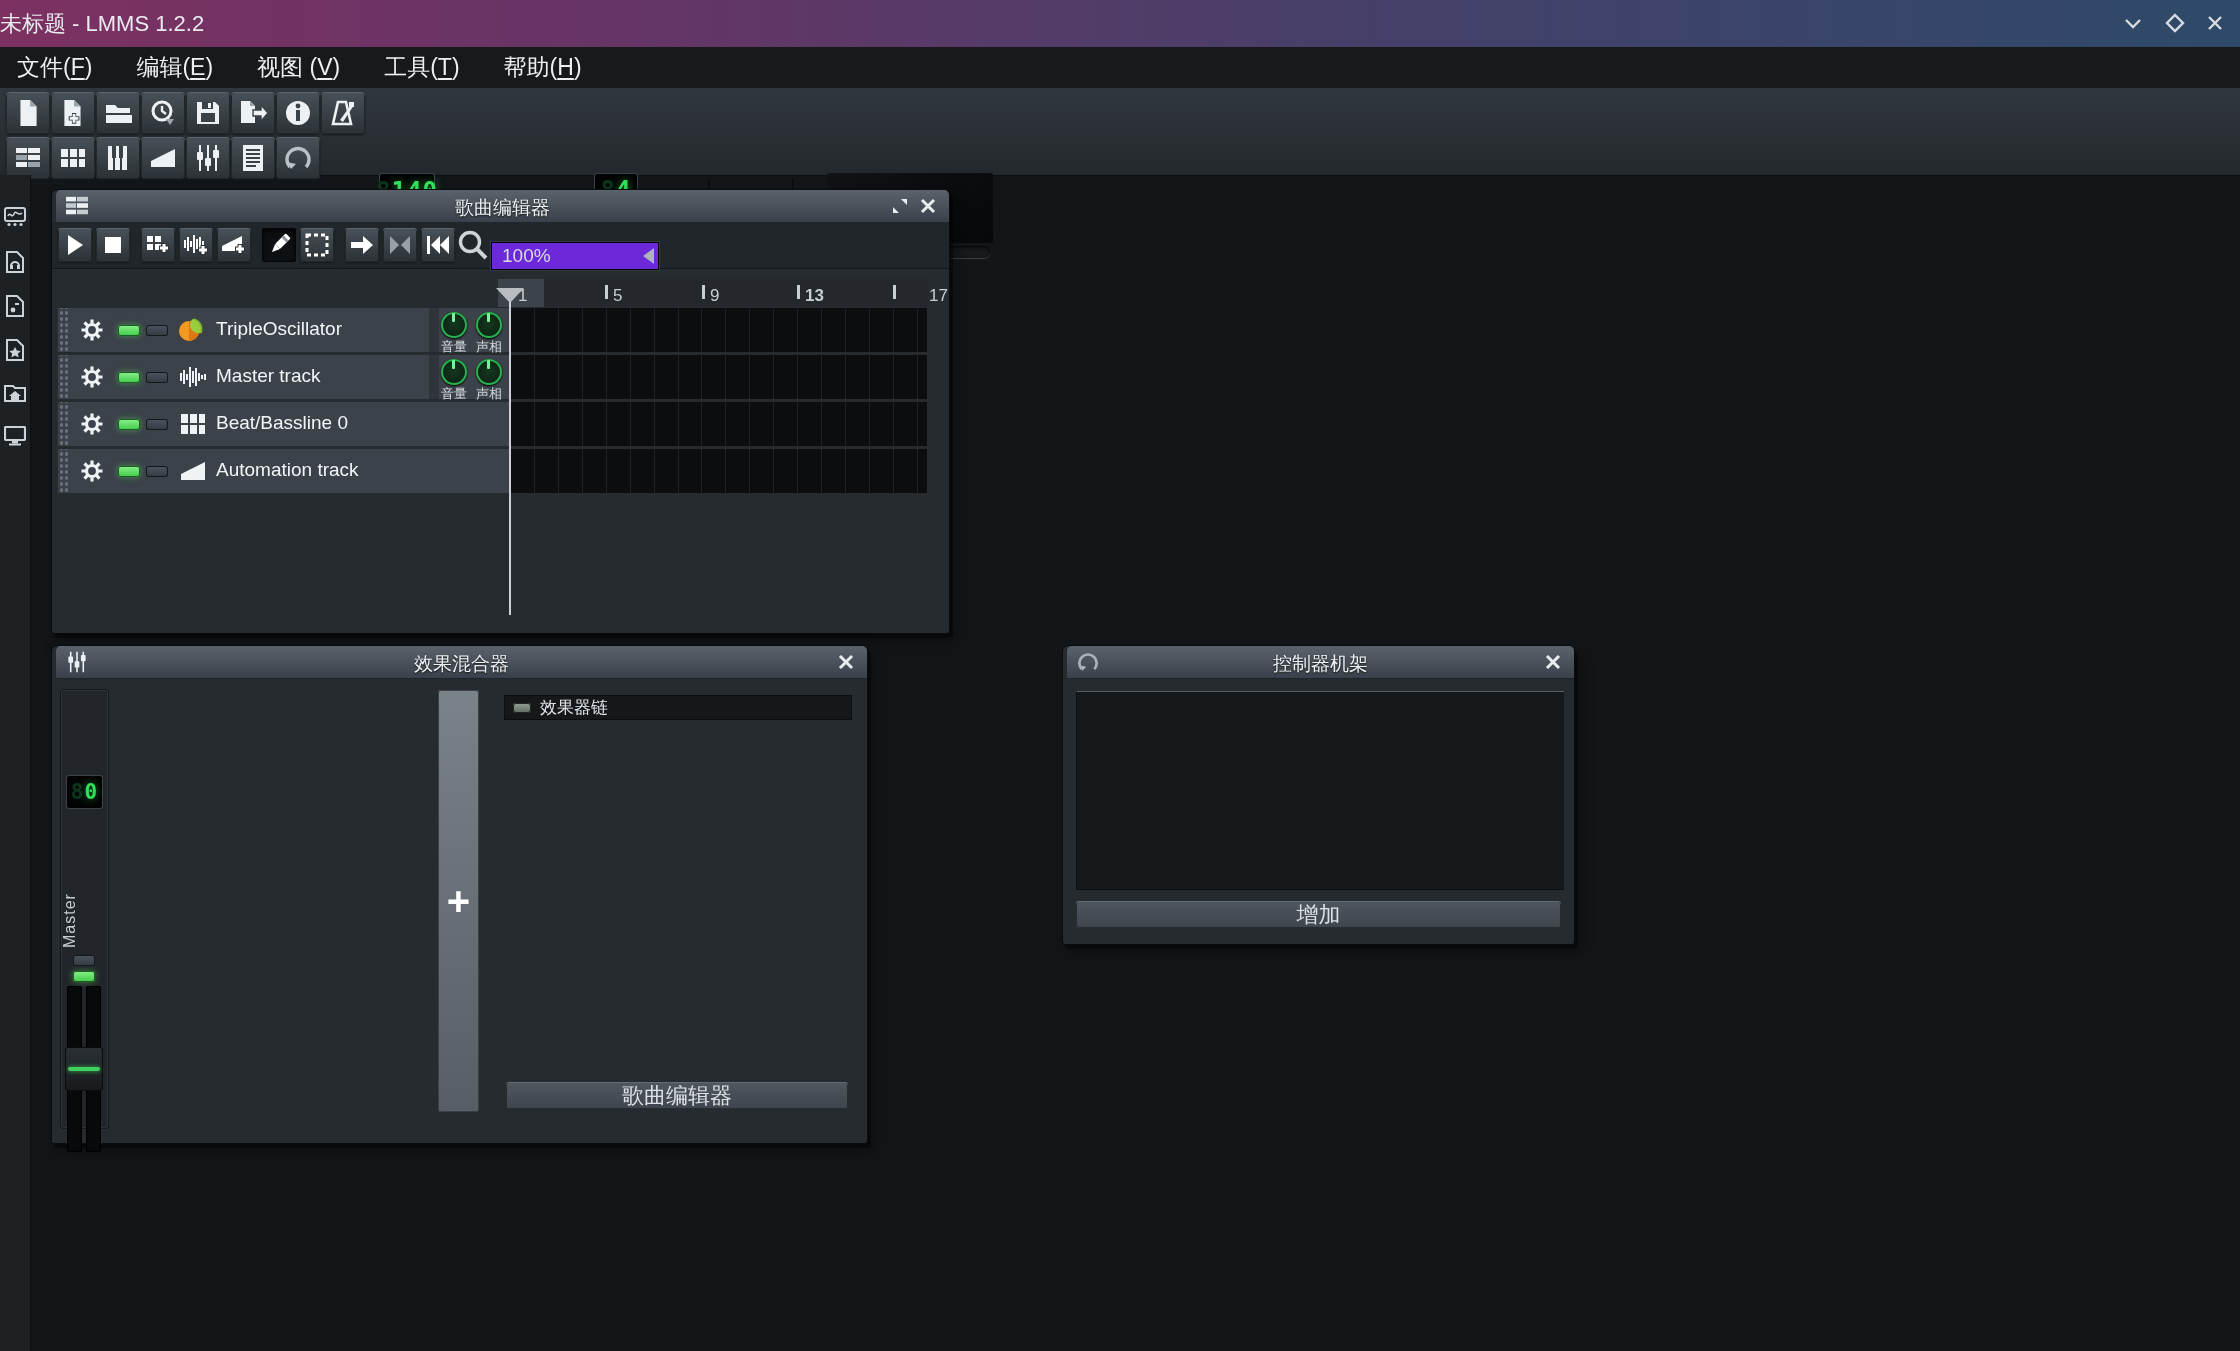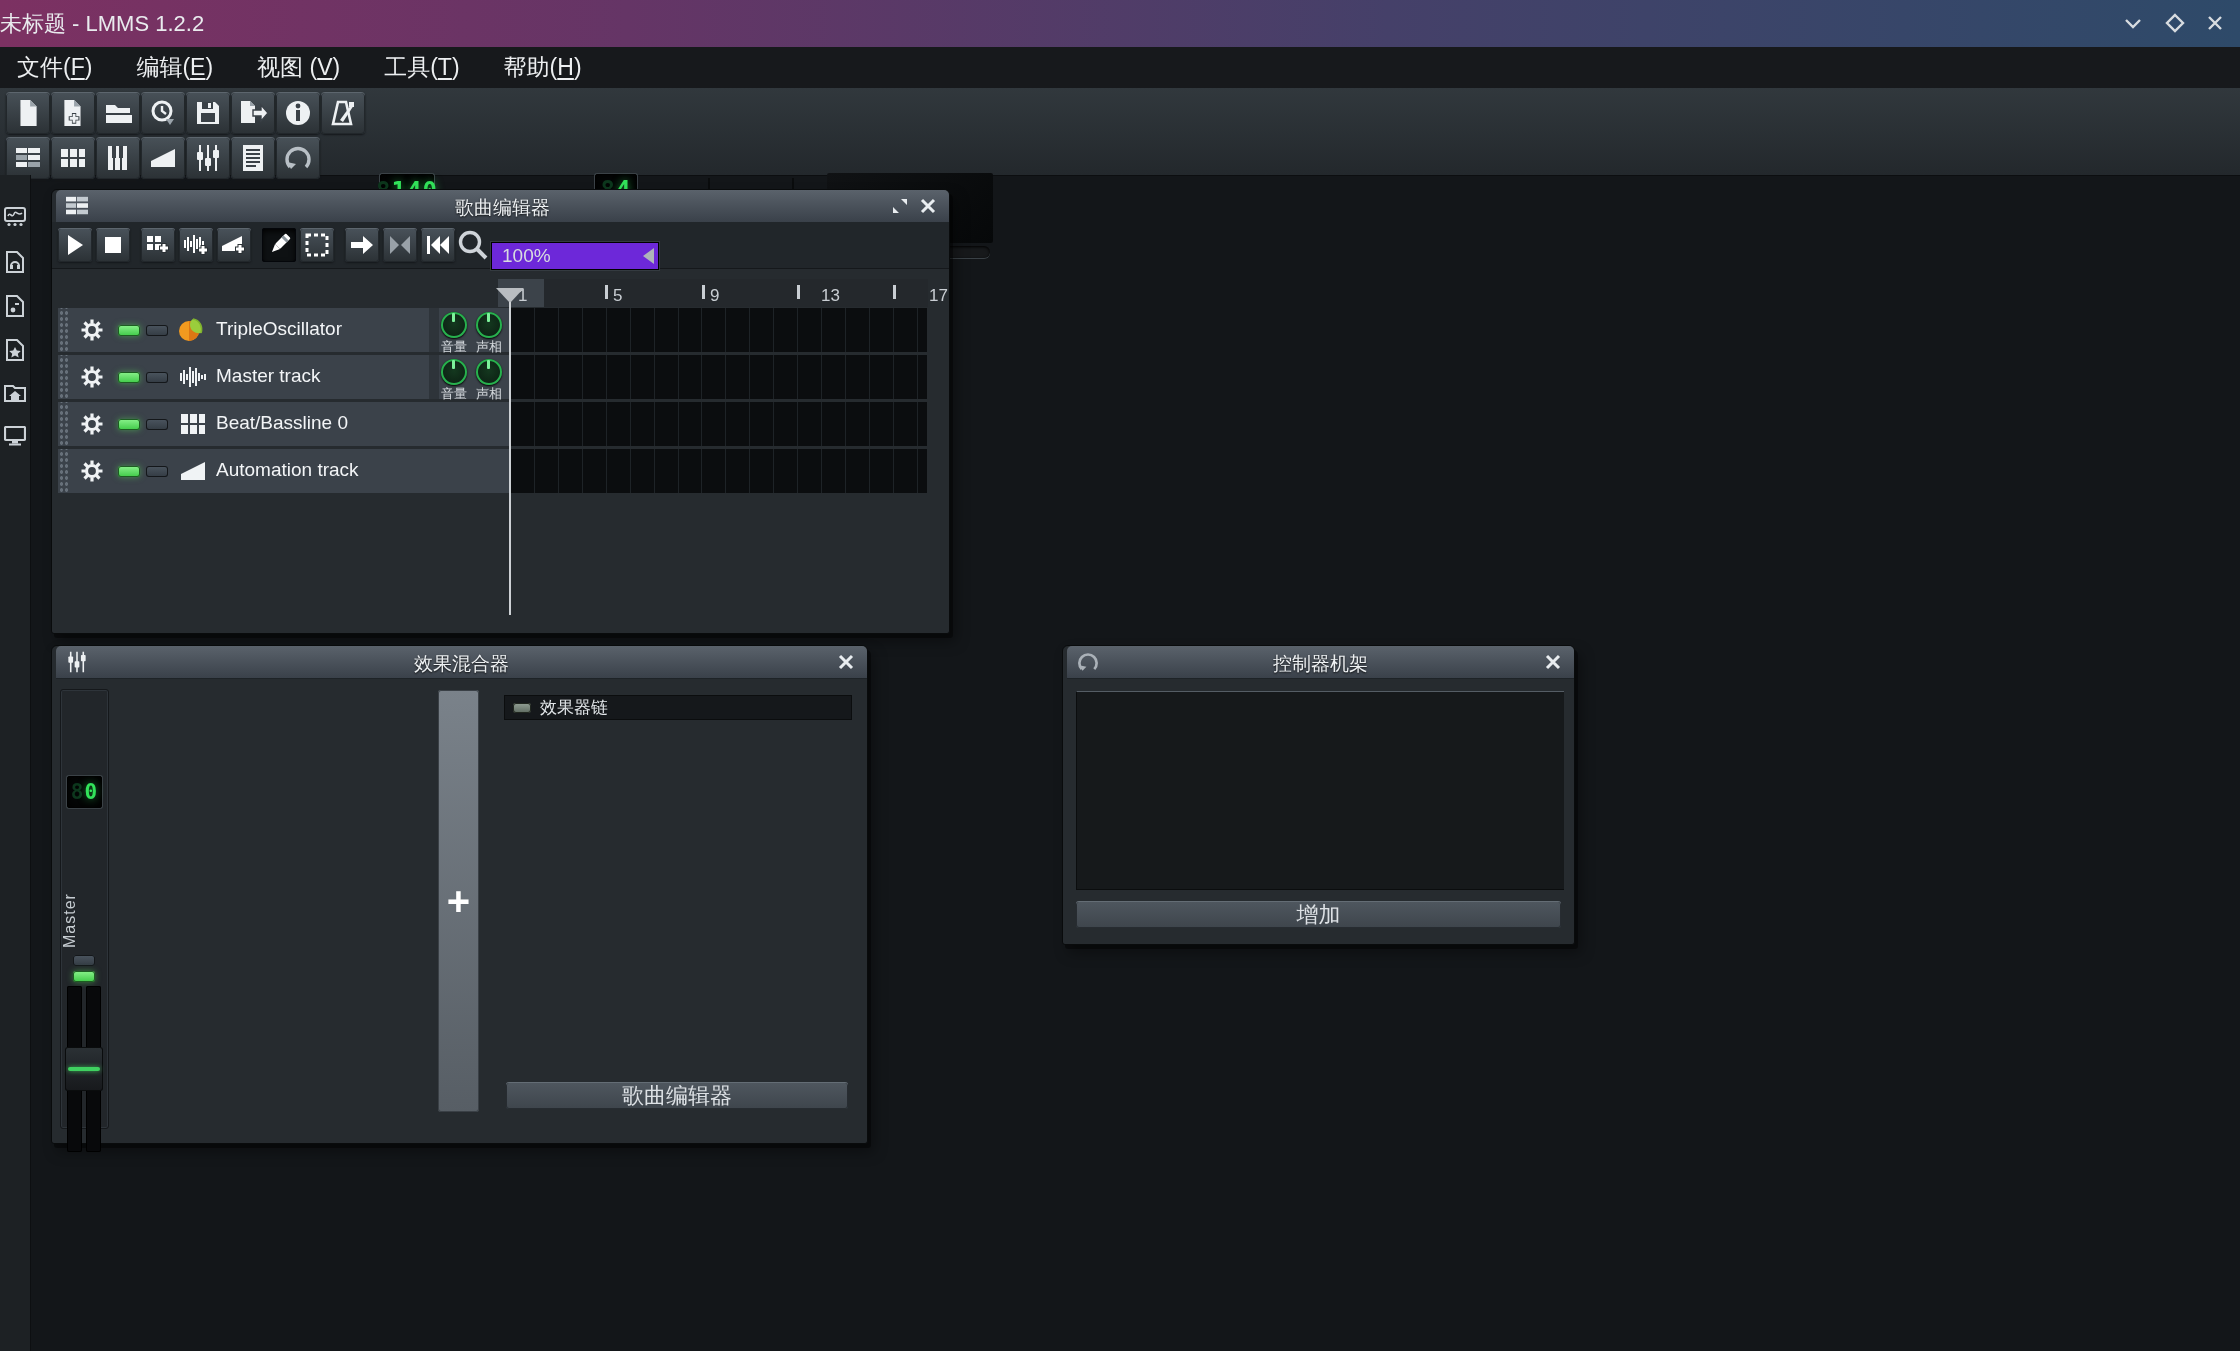--- a/index.html
+++ b/index.html
@@ -453,21 +453,21 @@
     </div>
 
     <div class="timelinebar">
       <div class="tl-marker1"></div>
       <span class="tick" style="left:8px;">1</span>
       <div class="tickbar" style="left:95px;"></div>
       <span class="tick" style="left:103px;">5</span>
       <div class="tickbar" style="left:192px;"></div>
       <span class="tick" style="left:200px;">9</span>
       <div class="tickbar" style="left:287px;"></div>
-      <span class="tick" style="left:311px;">13</span>
+      <span class="tick" style="left:295px;font-weight:bold;">13</span>
       <div class="tickbar" style="left:383px;"></div>
       <span class="tick" style="left:391px;margin-left:28px;">17</span>
     </div>
     <div class="playhead-tri" style="left:444px;top:98px;"></div>
     <div class="playhead-line" style="left:457px;top:112px;height:313px;"></div>
 
     <div class="trackrow" style="top:118px;">
       <div class="grip"></div>
       <svg class="abs" style="left:22px;top:10px;" width="24" height="24" viewBox="0 0 24 24">
           <g stroke="#f0f3f5" stroke-width="3.2">

